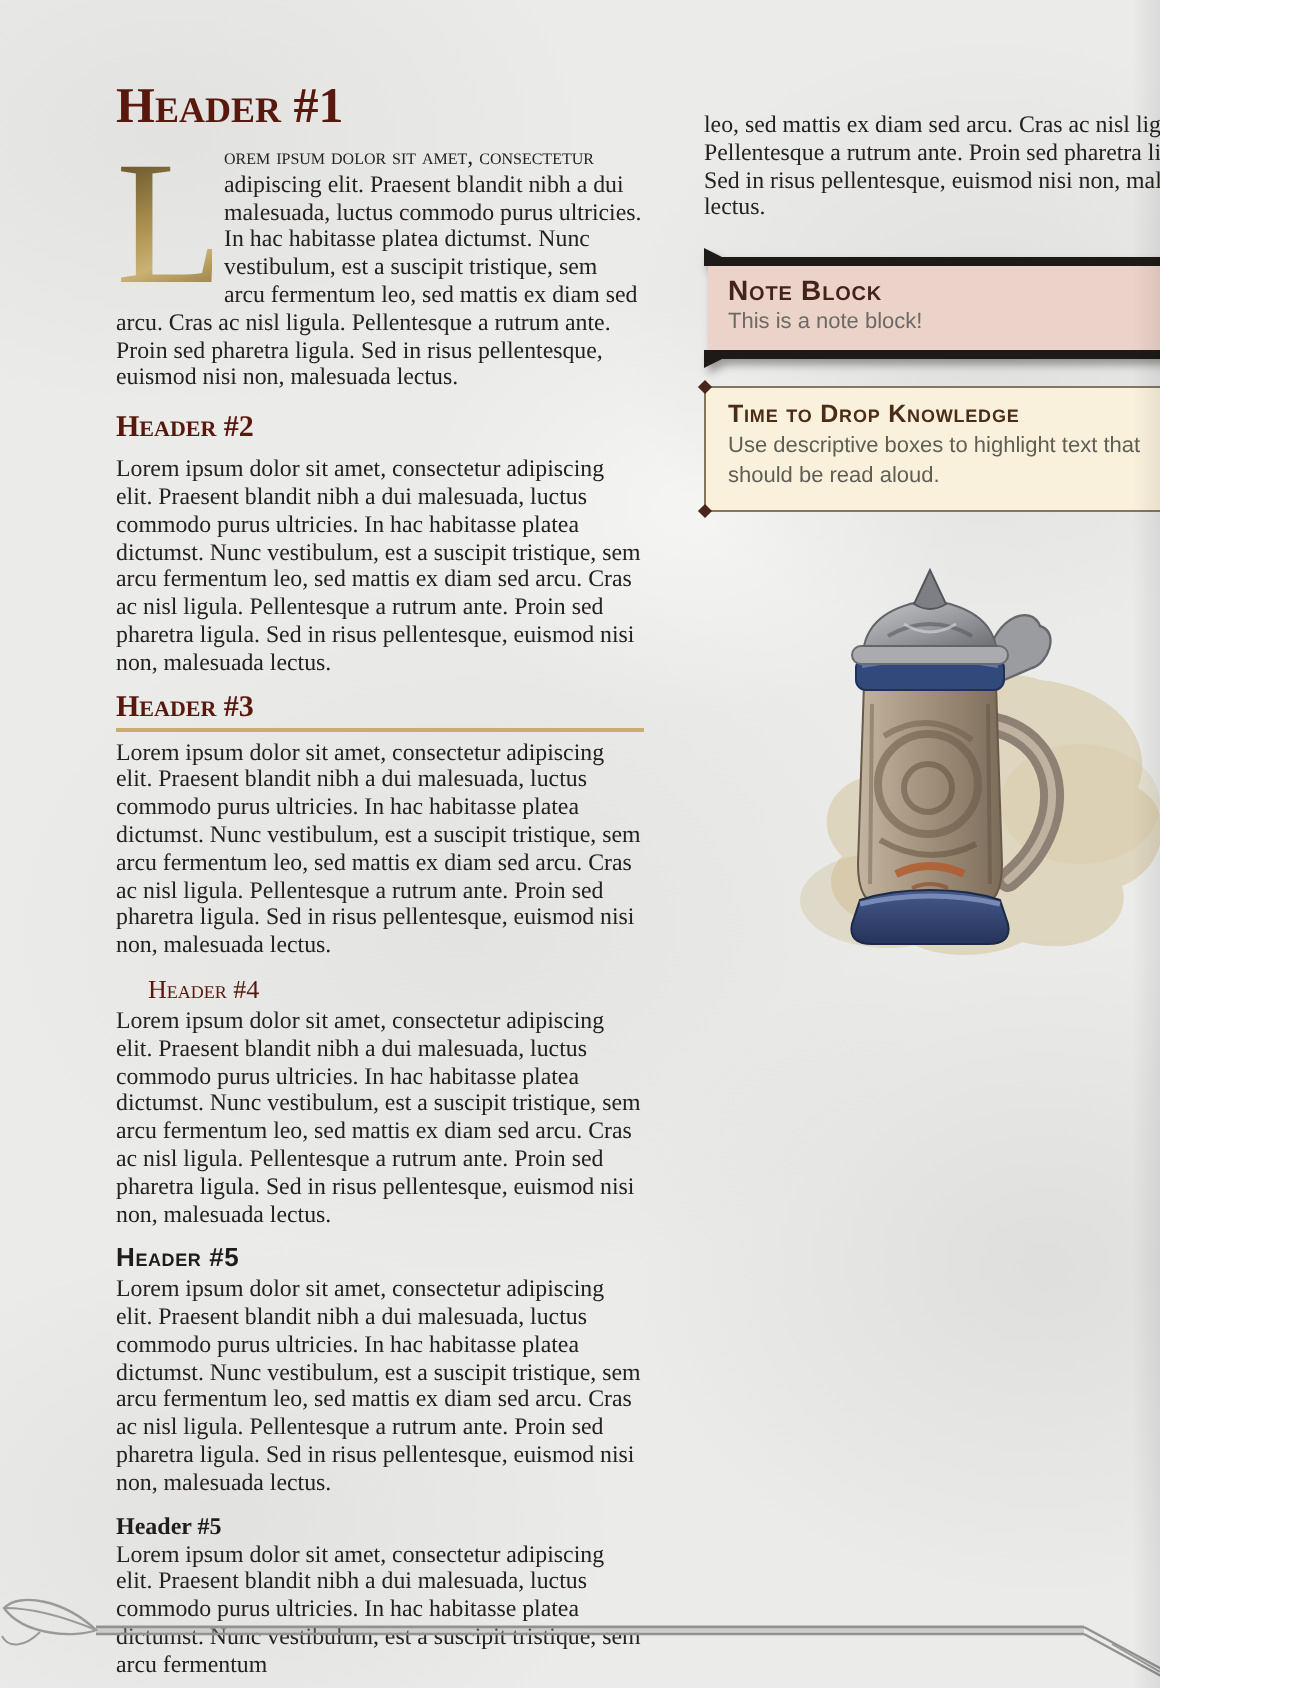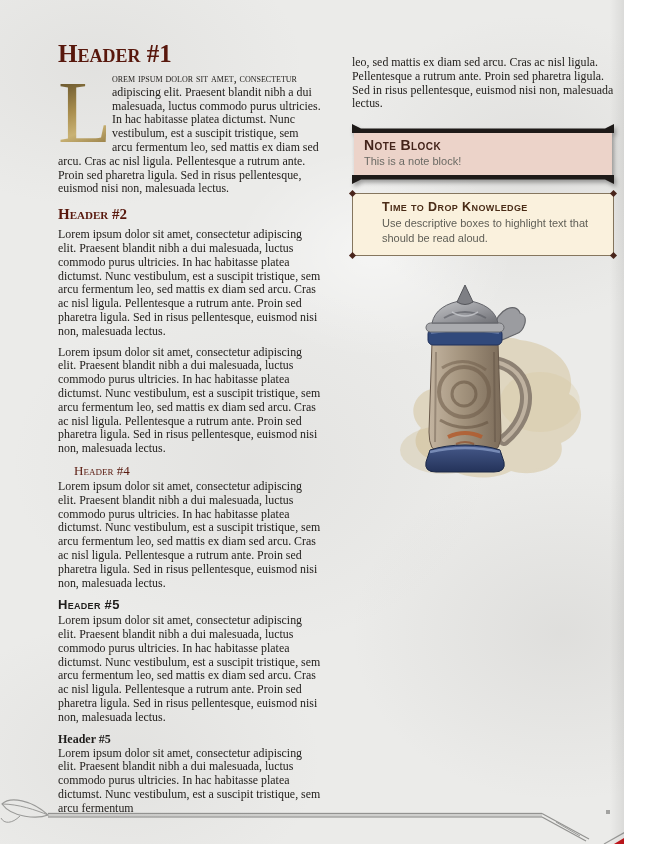--- a/index.html
+++ b/index.html
@@ -1,18 +1,18 @@
 <!DOCTYPE html>
 <html><head>
 <meta charset="utf-8">
 <style>
   html,body{margin:0;padding:0;}
   body{width:652px;height:844px;font-family:"Liberation Serif",serif;overflow:hidden;}
   .page{
-    position:relative;width:624px;height:844px;box-sizing:border-box;overflow:hidden;
+    position:relative;width:580px;height:844px;box-sizing:border-box;overflow:hidden;
     background:
       radial-gradient(ellipse 300px 200px at 15% 8%, rgba(170,168,165,.14), transparent 70%),
       radial-gradient(ellipse 260px 220px at 85% 20%, rgba(170,168,165,.17), transparent 70%),
       radial-gradient(ellipse 340px 260px at 40% 55%, rgba(170,168,165,.12), transparent 70%),
       radial-gradient(ellipse 300px 240px at 90% 75%, rgba(160,158,155,.16), transparent 70%),
       radial-gradient(ellipse 280px 200px at 20% 90%, rgba(170,168,165,.14), transparent 70%),
       radial-gradient(ellipse 200px 150px at 60% 30%, rgba(255,255,255,.5), transparent 70%),
       #ebebe9;
   }
   .page::after{content:"";position:absolute;top:0;right:0;width:14px;height:100%;
@@ -34,21 +34,21 @@
     -webkit-background-clip:text;background-clip:text;-webkit-text-fill-color:transparent;color:#8a703a;}
   .lead-caps{font-variant:small-caps;}
   
   .note-wrap{margin:13px 0 9px 0;filter:drop-shadow(2px 3px 2px rgba(0,0,0,.35));}
   .note-bar{display:block;width:100%;height:9px;}
   .note-body{background:#ecd3c9;padding:4px 10px 7px 10px;margin:0 2px;}
   .note-title{font-family:"Liberation Sans",sans-serif;font-variant:small-caps;font-weight:700;
     font-size:14px;color:#43231a;letter-spacing:.4px;margin:0 0 1px 0;}
   .note-text{font-family:"Liberation Sans",sans-serif;font-size:11px;line-height:14px;color:#6b6a64;margin:0;}
   
-  .desc-box{position:relative;background:#faf1dd;border:1px solid #85765e;padding:6px 11px 9px 29px;margin:0 0 0 0;}
+  .desc-box{position:relative;background:#faf1dd;border:1px solid #85765e;padding:6px 11px 9px 11px;margin:0 0 0 0;}
   .desc-title{font-family:"Liberation Sans",sans-serif;font-variant:small-caps;font-weight:700;
     font-size:12.5px;color:#4a2c17;letter-spacing:.4px;margin:0 0 2px 0;}
   .desc-text{font-family:"Liberation Sans",sans-serif;font-size:11px;line-height:15px;color:#5f5e56;margin:0;}
   .desc-text-indent{font-family:"Liberation Sans",sans-serif;font-size:11px;line-height:15px;color:#5f5e56;margin:0;text-indent:12px;}
   .desc-text-indent b{color:#4a4942;}
   .corner-dot{position:absolute;width:5px;height:5px;background:#4a251b;transform:rotate(45deg);}
   .dot-tl{top:-3px;left:-3px;} .dot-tr{top:-3px;right:-3px;}
   .dot-bl{bottom:-3px;left:-3px;} .dot-br{bottom:-3px;right:-3px;}
   .stein-wrap{margin-top:26px;margin-left:18px;width:240px;height:208px;}
   .footer-art{position:absolute;left:0;bottom:0;width:652px;height:52px;}
@@ -58,20 +58,21 @@
 
 <div class="page">
 
   <div class="col-left">
     <h1 class="hb">Header #1</h1>
     <p class="body-text"><span class="drop-cap">L</span><span class="lead-caps">orem ipsum dolor sit amet, consectetur</span><span> adipiscing elit. Praesent blandit nibh a dui malesuada, luctus commodo purus ultricies. In hac habitasse platea dictumst. Nunc vestibulum, est a suscipit tristique, sem arcu fermentum leo, sed mattis ex diam sed arcu. Cras ac nisl ligula. Pellentesque a rutrum ante. Proin sed pharetra ligula. Sed in risus pellentesque, euismod nisi non, malesuada lectus.</span></p>
 
     <h2 class="hb">Header #2</h2>
     <p class="body-text">Lorem ipsum dolor sit amet, consectetur adipiscing elit. Praesent blandit nibh a dui malesuada, luctus commodo purus ultricies. In hac habitasse platea dictumst. Nunc vestibulum, est a suscipit tristique, sem arcu fermentum leo, sed mattis ex diam sed arcu. Cras ac nisl ligula. Pellentesque a rutrum ante. Proin sed pharetra ligula. Sed in risus pellentesque, euismod nisi non, malesuada lectus.</p>
 
+    <h3 class="hb">Header #3</h3>
     <p class="body-text">Lorem ipsum dolor sit amet, consectetur adipiscing elit. Praesent blandit nibh a dui malesuada, luctus commodo purus ultricies. In hac habitasse platea dictumst. Nunc vestibulum, est a suscipit tristique, sem arcu fermentum leo, sed mattis ex diam sed arcu. Cras ac nisl ligula. Pellentesque a rutrum ante. Proin sed pharetra ligula. Sed in risus pellentesque, euismod nisi non, malesuada lectus.</p>
 
     <h4 class="hb">Header #4</h4>
     <p class="body-text">Lorem ipsum dolor sit amet, consectetur adipiscing elit. Praesent blandit nibh a dui malesuada, luctus commodo purus ultricies. In hac habitasse platea dictumst. Nunc vestibulum, est a suscipit tristique, sem arcu fermentum leo, sed mattis ex diam sed arcu. Cras ac nisl ligula. Pellentesque a rutrum ante. Proin sed pharetra ligula. Sed in risus pellentesque, euismod nisi non, malesuada lectus.</p>
 
     <h5 class="hb">Header #5</h5>
     <p class="body-text">Lorem ipsum dolor sit amet, consectetur adipiscing elit. Praesent blandit nibh a dui malesuada, luctus commodo purus ultricies. In hac habitasse platea dictumst. Nunc vestibulum, est a suscipit tristique, sem arcu fermentum leo, sed mattis ex diam sed arcu. Cras ac nisl ligula. Pellentesque a rutrum ante. Proin sed pharetra ligula. Sed in risus pellentesque, euismod nisi non, malesuada lectus.</p>
 
     <h6 class="hb">Header #5</h6>
     <p class="body-text">Lorem ipsum dolor sit amet, consectetur adipiscing elit. Praesent blandit nibh a dui malesuada, luctus commodo purus ultricies. In hac habitasse platea dictumst. Nunc vestibulum, est a suscipit tristique, sem arcu fermentum</p>

